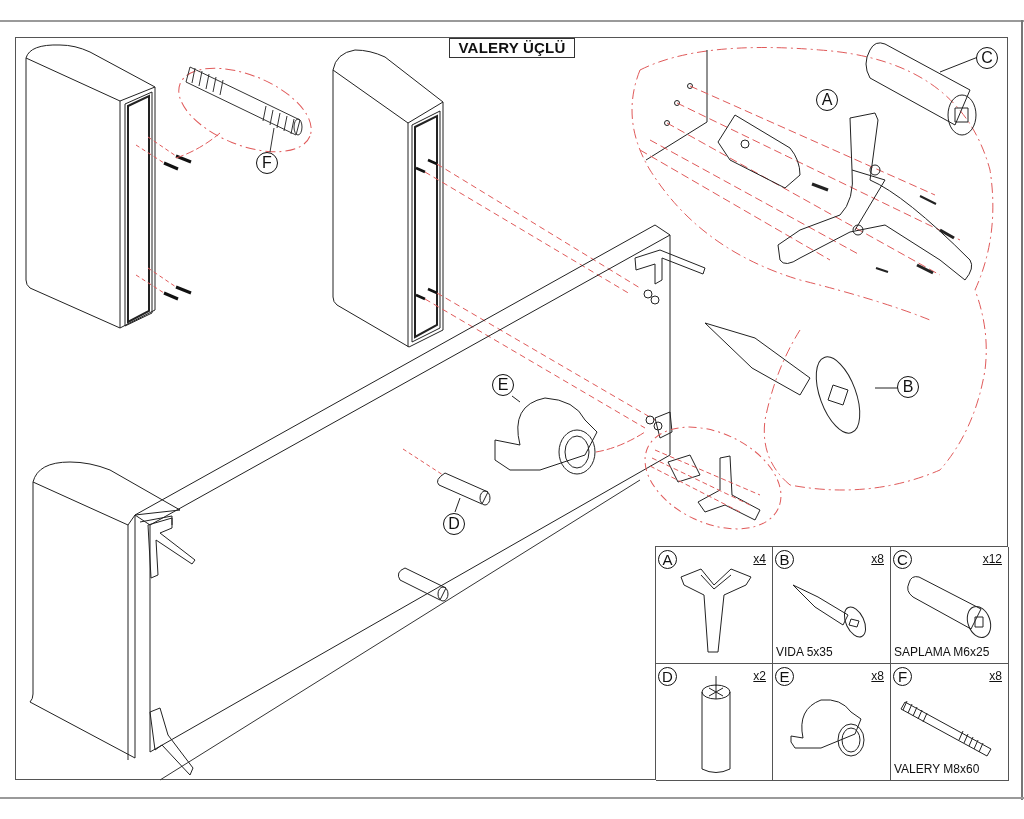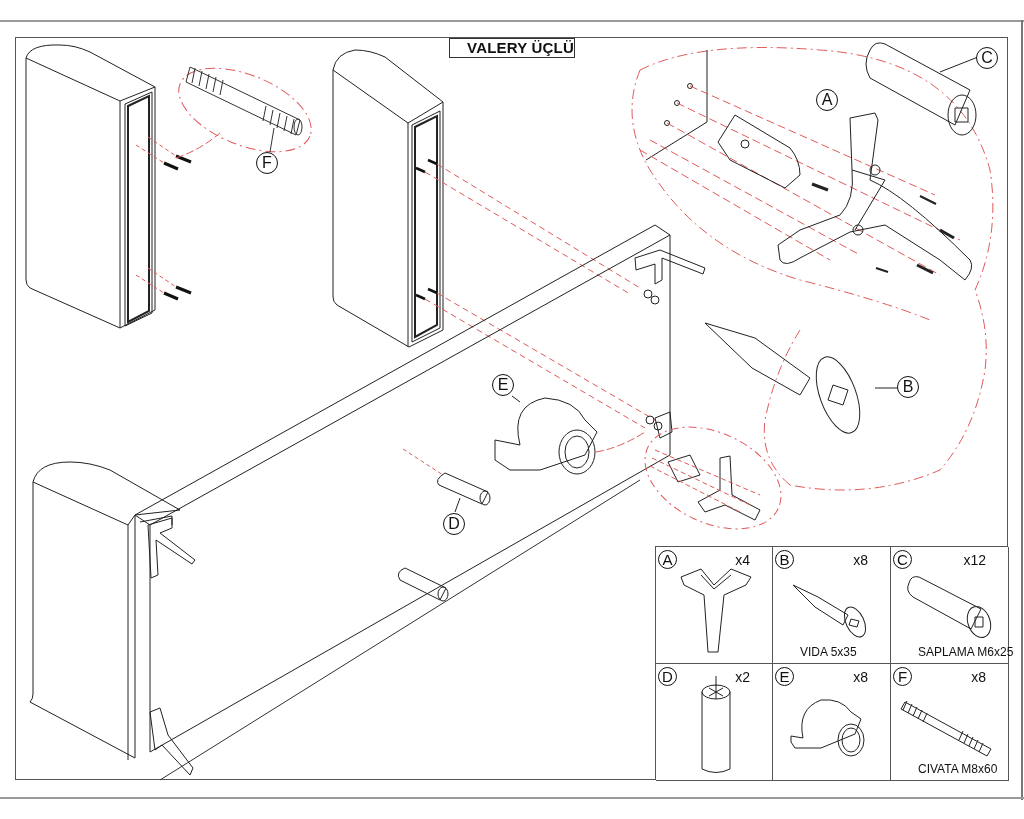--- a/index.html
+++ b/index.html
@@ -5,30 +5,30 @@
   html, body { margin: 0; padding: 0; background: #ffffff; }
   body { width: 1024px; height: 819px; position: relative; overflow: hidden;
          font-family: "Liberation Sans", sans-serif; }
   #sheet { position: absolute; left: 0; top: 0; width: 1024px; height: 819px; }
   .outer-rule-top { position: absolute; left: 0; top: 20px; width: 1024px; height: 2px; background: #9a9a9a; }
   .outer-rule-right { position: absolute; left: 1021px; top: 20px; width: 2px; height: 780px; background: #777; }
   .outer-rule-bottom { position: absolute; left: 0; top: 797px; width: 1024px; height: 2px; background: #9a9a9a; }
   .frame { position: absolute; left: 15px; top: 37px; width: 993px; height: 743px; border: 1px solid #555; box-sizing: border-box; }
   .title-box { position: absolute; left: 449px; top: 38px; width: 126px; height: 20px;
                border: 1px solid #333; box-sizing: border-box; background: #fff;
-               font-weight: bold; font-size: 15px; line-height: 18px; text-align: right; color: #111; letter-spacing: 0.2px; }
+               font-weight: bold; font-size: 15px; line-height: 18px; text-align: center; color: #111; letter-spacing: 0.2px; }
   svg.drawing { position: absolute; left: 0; top: 0; }
   .parts-table { position: absolute; left: 655px; top: 546px; width: 353px; height: 234px;
                  display: grid; grid-template-columns: 117px 118px 118px; grid-template-rows: 117px 117px;
                  border-top: 1px solid #555; border-left: 1px solid #555; box-sizing: border-box; background: #fff; }
   .cell { position: relative; border-right: 1px solid #555; border-bottom: 1px solid #555; box-sizing: border-box; }
   .cell .letter { position: absolute; left: 2px; top: 3px; width: 17px; height: 17px; border: 1px solid #111;
                   border-radius: 50%; font-size: 15px; line-height: 17px; text-align: center; color: #111; box-sizing: content-box; }
-  .cell .qty { position: absolute; right: 22px; top: 5px; font-size: 14px; color: #111; }
-  .cell .caption { position: absolute; left: 3px; bottom: 4px; font-size: 12px; color: #111; white-space: nowrap; margin-left: 24px; }
+  .cell .qty { position: absolute; right: 6px; top: 5px; font-size: 12px; color: #111; text-decoration: underline; }
+  .cell .caption { position: absolute; left: 3px; bottom: 4px; font-size: 12px; color: #111; white-space: nowrap; }
   .cell svg { position: absolute; left: 0; top: 0; }
   .callout { position: absolute; width: 20px; height: 20px; border: 1px solid #111; border-radius: 50%;
              background: #fff; font-size: 16px; line-height: 20px; text-align: center; color: #111; }
 </style>
 </head>
 <body>
 
 <div id="sheet">
   <div class="outer-rule-top"></div>
   <div class="outer-rule-right"></div>
@@ -257,16 +257,16 @@
       <span class="caption"></span>
     </div>
     <div class="cell">
       <span class="letter">F</span>
       <span class="qty">x8</span>
       <svg width="118" height="117" fill="none" stroke="#222">
         <path d="M14 38 L100 85 L96 92 L10 45 Z"></path>
         <path d="M16 37 L12 46 M21 40 L17 49 M26 43 L22 52 M31 46 L27 55 M36 49 L32 58"></path>
         <path d="M72 67 L68 76 M77 70 L73 79 M82 73 L78 82 M87 76 L83 85 M92 79 L88 88"></path>
       </svg>
-      <span class="caption">CIVATA M8x60</span>
+      <span class="caption">VALERY M8x60</span>
     </div>
   </div>
 </div>
 
 </body></html>

